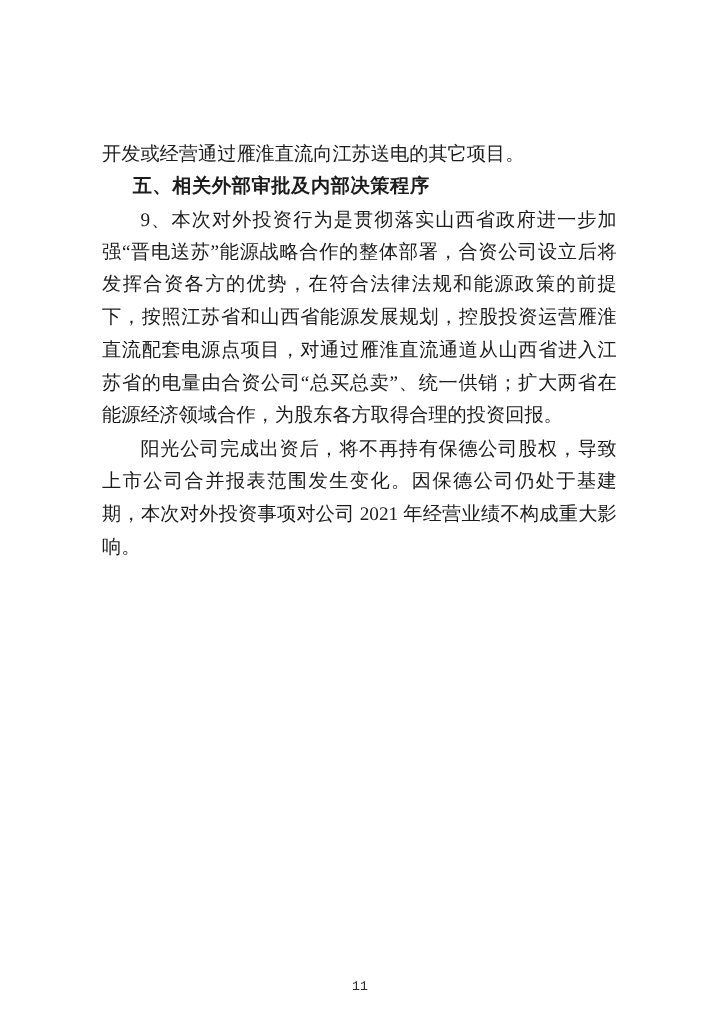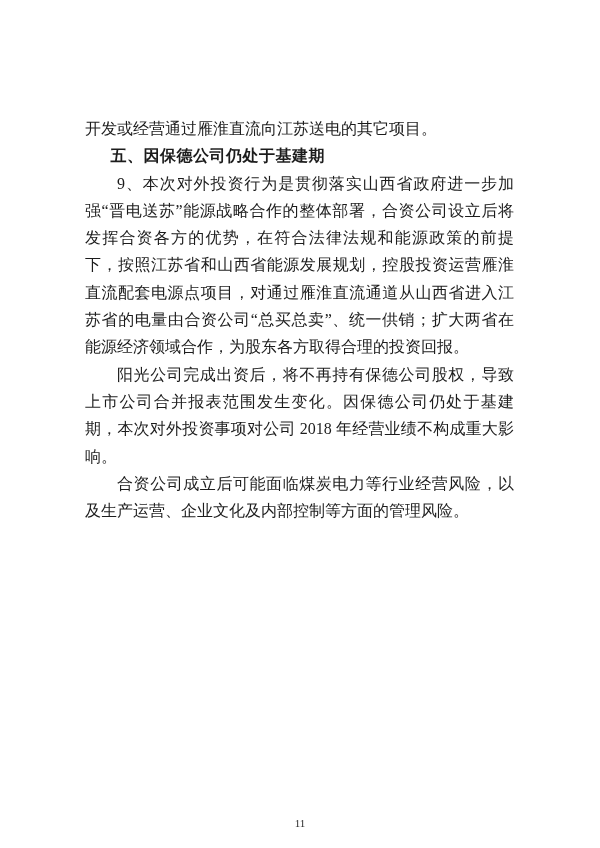--- a/index.html
+++ b/index.html
@@ -41,28 +41,27 @@
     letter-spacing: 0.5px;
   }
   .page-number {
     position: absolute;
     top: 770px;
     left: 0;
     width: 100%;
     text-align: center;
     font-size: 11px;
     color: #2b2b2b;
-    font-family: Liberation Serif, serif;
+    font-family: Liberation Mono, monospace;
   }
 </style>
 </head>
 <body>
 
 <div class="page">
   <div class="content">
     <p class="continuation">开发或经营通过雁淮直流向江苏送电的其它项目。</p>
-    <p class="heading">五、因保德公司仍处于基建期</p>
+    <p class="heading">五、相关外部审批及内部决策程序</p>
     <p>9、本次对外投资行为是贯彻落实山西省政府进一步加强“晋电送苏”能源战略合作的整体部署，合资公司设立后将发挥合资各方的优势，在符合法律法规和能源政策的前提下，按照江苏省和山西省能源发展规划，控股投资运营雁淮直流配套电源点项目，对通过雁淮直流通道从山西省进入江苏省的电量由合资公司“总买总卖”、统一供销；扩大两省在能源经济领域合作，为股东各方取得合理的投资回报。</p>
-    <p>阳光公司完成出资后，将不再持有保德公司股权，导致上市公司合并报表范围发生变化。因保德公司仍处于基建期，本次对外投资事项对公司 2018 年经营业绩不构成重大影响。</p>
-    <p>合资公司成立后可能面临煤炭电力等行业经营风险，以及生产运营、企业文化及内部控制等方面的管理风险。</p>
+    <p>阳光公司完成出资后，将不再持有保德公司股权，导致上市公司合并报表范围发生变化。因保德公司仍处于基建期，本次对外投资事项对公司 2021 年经营业绩不构成重大影响。</p>
   </div>
   <div class="page-number">11</div>
 </div>
 
 </body></html>

